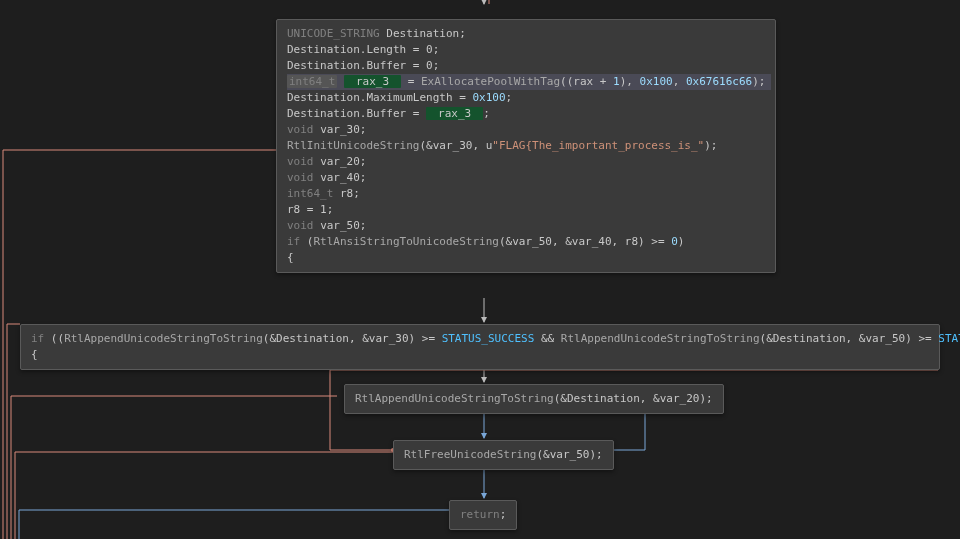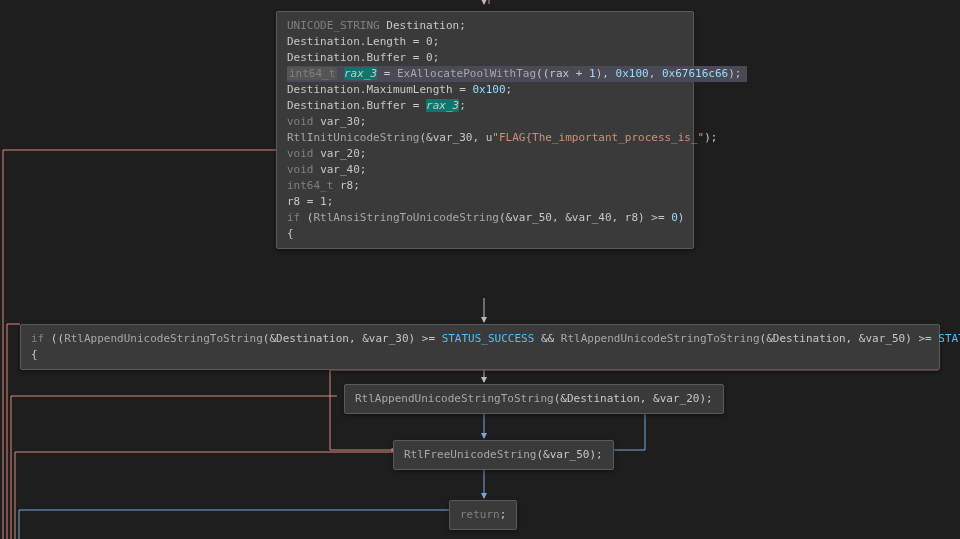--- a/index.html
+++ b/index.html
@@ -26,21 +26,21 @@
     color: #c8c8c8;
   }
   .t-type { color: #808080; }
   .t-ident { color: #c8c8c8; }
   .t-num { color: #9cdcfe; }
   .t-func { color: #a8a8a8; }
   .t-str { color: #ce9178; }
   .t-kw { color: #808080; }
   .t-const { color: #4fc1ff; }
   .hl-gray { background: #555555; padding: 0 2px; border-radius: 1px; }
-  .hl-var { background: #0f766e; padding: 0 0; border-radius: 1px; font-style: italic; }
+  .hl-var { background: #14532d; padding: 0 12px; border-radius: 1px; }
   .sel-line { background: #4a4a56; display:inline-block; padding-right:6px; }
   svg.edges {
     position: absolute;
     top: 0; left: 0;
     width: 960px; height: 539px;
     pointer-events: none;
   }
 </style>
 </head>
 <body>
@@ -72,33 +72,34 @@
 
   <path d="M 276 150 L 3 150 L 3 539" fill="none" stroke="#d8897a" stroke-width="1"></path>
   <path d="M 20 324 L 7 324 L 7 539" fill="none" stroke="#d8897a" stroke-width="1"></path>
   <path d="M 337 396 L 11 396 L 11 539" fill="none" stroke="#d8897a" stroke-width="1"></path>
   <path d="M 393 452 L 15 452 L 15 539" fill="none" stroke="#d8897a" stroke-width="1"></path>
   <path d="M 449 510 L 19 510 L 19 539" fill="none" stroke="#7aa7d8" stroke-width="1"></path>
 
   <path d="M 489 0 L 489 4" fill="none" stroke="#d8897a" stroke-width="1"></path>
 </svg>
 
-<div class="node" style="left:276px; top:11px; width:418px;">
+<div class="node" style="left:276px; top:19px; width:500px;">
   <div class="code-line"><span class="t-type">UNICODE_STRING</span> <span class="t-ident">Destination;</span></div>
   <div class="code-line">Destination.Length = 0;</div>
   <div class="code-line">Destination.Buffer = 0;</div>
   <div class="code-line"><span class="sel-line"><span class="t-type hl-gray">int64_t</span> <span class="hl-var">rax_3</span><span> = </span><span class="t-func">ExAllocatePoolWithTag</span><span>((rax + </span><span class="t-num">1</span><span>), </span><span class="t-num">0x100</span><span>, </span><span class="t-num">0x67616c66</span><span>);</span></span></div>
   <div class="code-line"><span>Destination.MaximumLength = </span><span class="t-num">0x100</span><span>;</span></div>
   <div class="code-line"><span>Destination.Buffer = </span><span class="hl-var">rax_3</span><span>;</span></div>
   <div class="code-line"><span class="t-type">void</span> <span class="t-ident">var_30;</span></div>
   <div class="code-line"><span class="t-func">RtlInitUnicodeString</span><span>(&amp;var_30, u</span><span class="t-str">"FLAG{The_important_process_is_"</span><span>);</span></div>
   <div class="code-line"><span class="t-type">void</span> <span class="t-ident">var_20;</span></div>
   <div class="code-line"><span class="t-type">void</span> <span class="t-ident">var_40;</span></div>
   <div class="code-line"><span class="t-type">int64_t</span> <span class="t-ident">r8;</span></div>
   <div class="code-line">r8 = 1;</div>
+  <div class="code-line"><span class="t-type">void</span> <span class="t-ident">var_50;</span></div>
   <div class="code-line"><span class="t-kw">if</span><span> (</span><span class="t-func">RtlAnsiStringToUnicodeString</span><span>(&amp;var_50, &amp;var_40, r8) &gt;= </span><span class="t-num">0</span><span>)</span></div>
   <div class="code-line">{</div>
 </div>
 
 <div class="node" style="left:20px; top:324px; width:920px;">
   <div class="code-line">
     <span class="t-kw">if</span><span> ((</span><span class="t-func">RtlAppendUnicodeStringToString</span><span>(&amp;Destination, &amp;var_30) &gt;= </span><span class="t-const">STATUS_SUCCESS</span><span> &amp;&amp; </span><span class="t-func">RtlAppendUnicodeStringToString</span><span>(&amp;Destination, &amp;var_50) &gt;= </span><span class="t-const">STATUS_SUCCESS</span>
   </div>
   <div class="code-line">{</div>
 </div>

